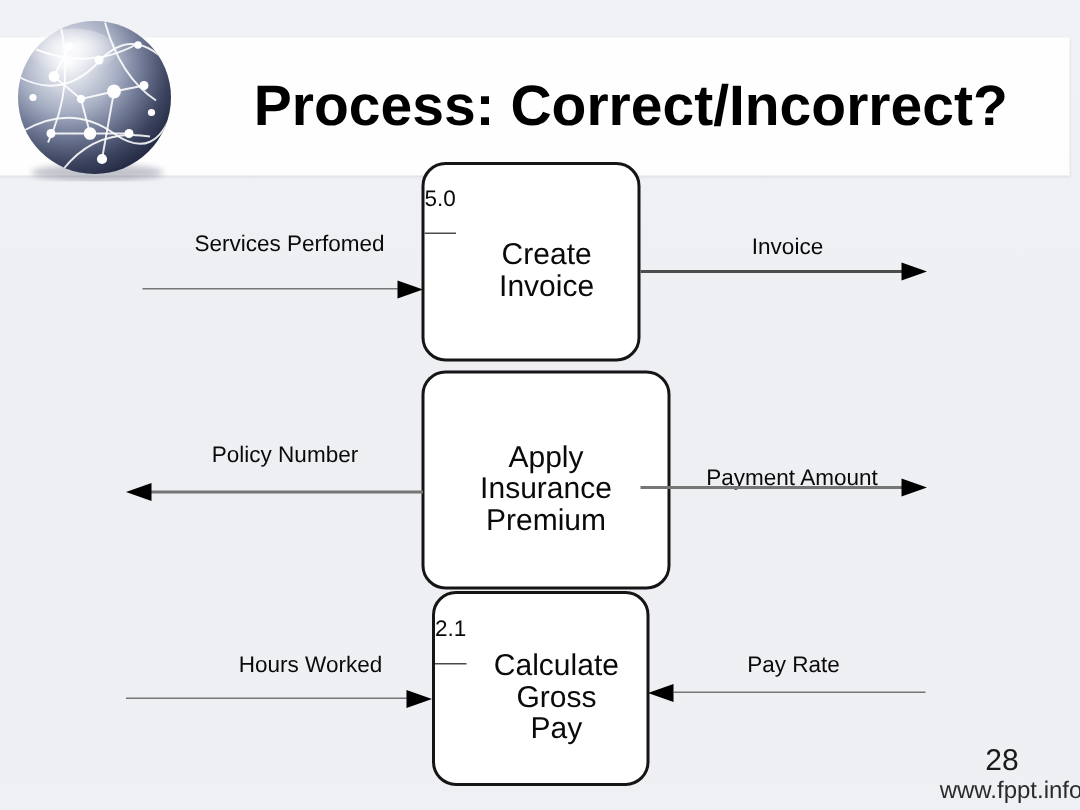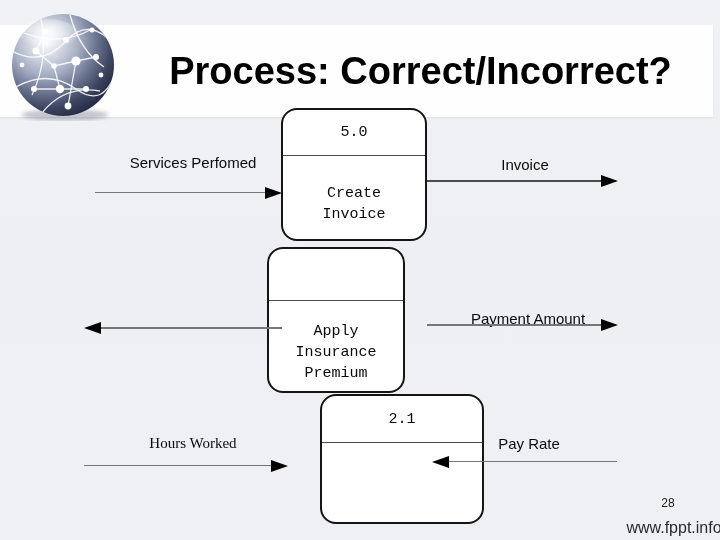--- a/index.html
+++ b/index.html
@@ -14,37 +14,37 @@
   }
   .title{
     position:absolute;left:128px;top:25px;width:585px;height:92px;
     display:flex;align-items:center;justify-content:center;
     font-size:38px;font-weight:bold;letter-spacing:0;color:#000;
   }
   .logo{position:absolute;left:8px;top:9px;width:110px;height:112px;}
   .pbox{
     position:absolute;box-sizing:border-box;background:#fff;
     border:2px solid #151515;border-radius:16px;
-    display:flex;flex-direction:column;font-family:Liberation Mono, monospace;
+    display:flex;flex-direction:row;
   }
   .pbox-num{
     display:flex;align-items:center;justify-content:center;
     font-size:15px;border-bottom:1px solid #4a4a4a;flex:0 0 auto;
   }
   .pbox-body{
     flex:1;display:flex;flex-direction:column;align-items:center;justify-content:center;
-    padding-top:12px;font-size:15px;line-height:21px;text-align:center;
+    padding-top:12px;font-size:20px;line-height:21px;text-align:center;
   }
   .fline{position:absolute;background:#767676;}
   .fhead-r{position:absolute;width:0;height:0;
     border-left:17px solid #000;border-top:6px solid transparent;border-bottom:6px solid transparent;}
   .fhead-l{position:absolute;width:0;height:0;
     border-right:17px solid #000;border-top:6px solid transparent;border-bottom:6px solid transparent;}
   .flabel{position:absolute;font-size:15px;white-space:nowrap;transform:translateX(-50%);color:#0a0a0a;text-align:right;}
-  .pagenum{position:absolute;left:668px;top:496px;transform:translateX(-50%);font-size:12px;color:#1a1a1a;}
+  .pagenum{position:absolute;left:668px;top:496px;transform:translateX(-50%);font-size:20px;color:#1a1a1a;}
   .fppt{position:absolute;left:674px;top:519px;transform:translateX(-50%);font-size:16px;color:#2a2a2a;}
 </style>
 </head>
 <body>
 
 <div class="slide">
 
   <div class="band"></div>
   <div class="title">Process: Correct/Incorrect?</div>
 
@@ -105,49 +105,55 @@
   </div>
 
   <div class="pbox" style="left:281px;top:108px;width:146px;height:133px;">
     <div class="pbox-num" style="height:45px;">5.0</div>
     <div class="pbox-body">
       <span>Create</span>
       <span>Invoice</span>
     </div>
   </div>
 
-  <div class="pbox" style="left:267px;top:247px;width:138px;height:146px;">
+  <div class="pbox" style="left:281px;top:247px;width:166px;height:146px;">
     <div class="pbox-num" style="height:51px;"></div>
     <div class="pbox-body">
       <span>Apply</span>
       <span>Insurance</span>
       <span>Premium</span>
     </div>
   </div>
 
-  <div class="pbox" style="left:288px;top:394px;width:164px;height:130px;margin-left:32px;">
+  <div class="pbox" style="left:288px;top:394px;width:145px;height:130px;">
     <div class="pbox-num" style="height:46px;">2.1</div>
+    <div class="pbox-body">
+      <span>Calculate</span>
+      <span>Gross</span>
+      <span>Pay</span>
+    </div>
   </div>
 
   <div class="flabel" style="left:193px;top:154px;">Services Perfomed</div>
   <div class="fline" style="left:95px;top:192px;width:171px;height:1px;"></div>
   <div class="fhead-r" style="left:265px;top:187px;"></div>
 
   <div class="flabel" style="left:525px;top:156px;">Invoice</div>
   <div class="fline" style="left:427px;top:180px;width:175px;height:2px;background:#4d4d4d;"></div>
   <div class="fhead-r" style="left:601px;top:175px;"></div>
 
+  <div class="flabel" style="left:190px;top:295px;">Policy Number</div>
   <div class="fline" style="left:99px;top:327px;width:183px;height:1.5px;"></div>
   <div class="fhead-l" style="left:84px;top:322px;"></div>
 
   <div class="flabel" style="left:528px;top:289px;margin-top:21px;">Payment Amount</div>
   <div class="fline" style="left:427px;top:324px;width:175px;height:1.5px;"></div>
   <div class="fhead-r" style="left:601px;top:319px;"></div>
 
-  <div class="flabel" style="left:193px;top:435px;font-family:Liberation Serif, serif;">Hours Worked</div>
+  <div class="flabel" style="left:207px;top:435px;">Hours Worked</div>
   <div class="fline" style="left:84px;top:465px;width:188px;height:1px;"></div>
   <div class="fhead-r" style="left:271px;top:460px;"></div>
 
   <div class="flabel" style="left:529px;top:435px;">Pay Rate</div>
   <div class="fline" style="left:449px;top:461px;width:168px;height:1px;"></div>
   <div class="fhead-l" style="left:432px;top:456px;"></div>
 
   <div class="pagenum">28</div>
   <div class="fppt">www.fppt.info</div>
 

